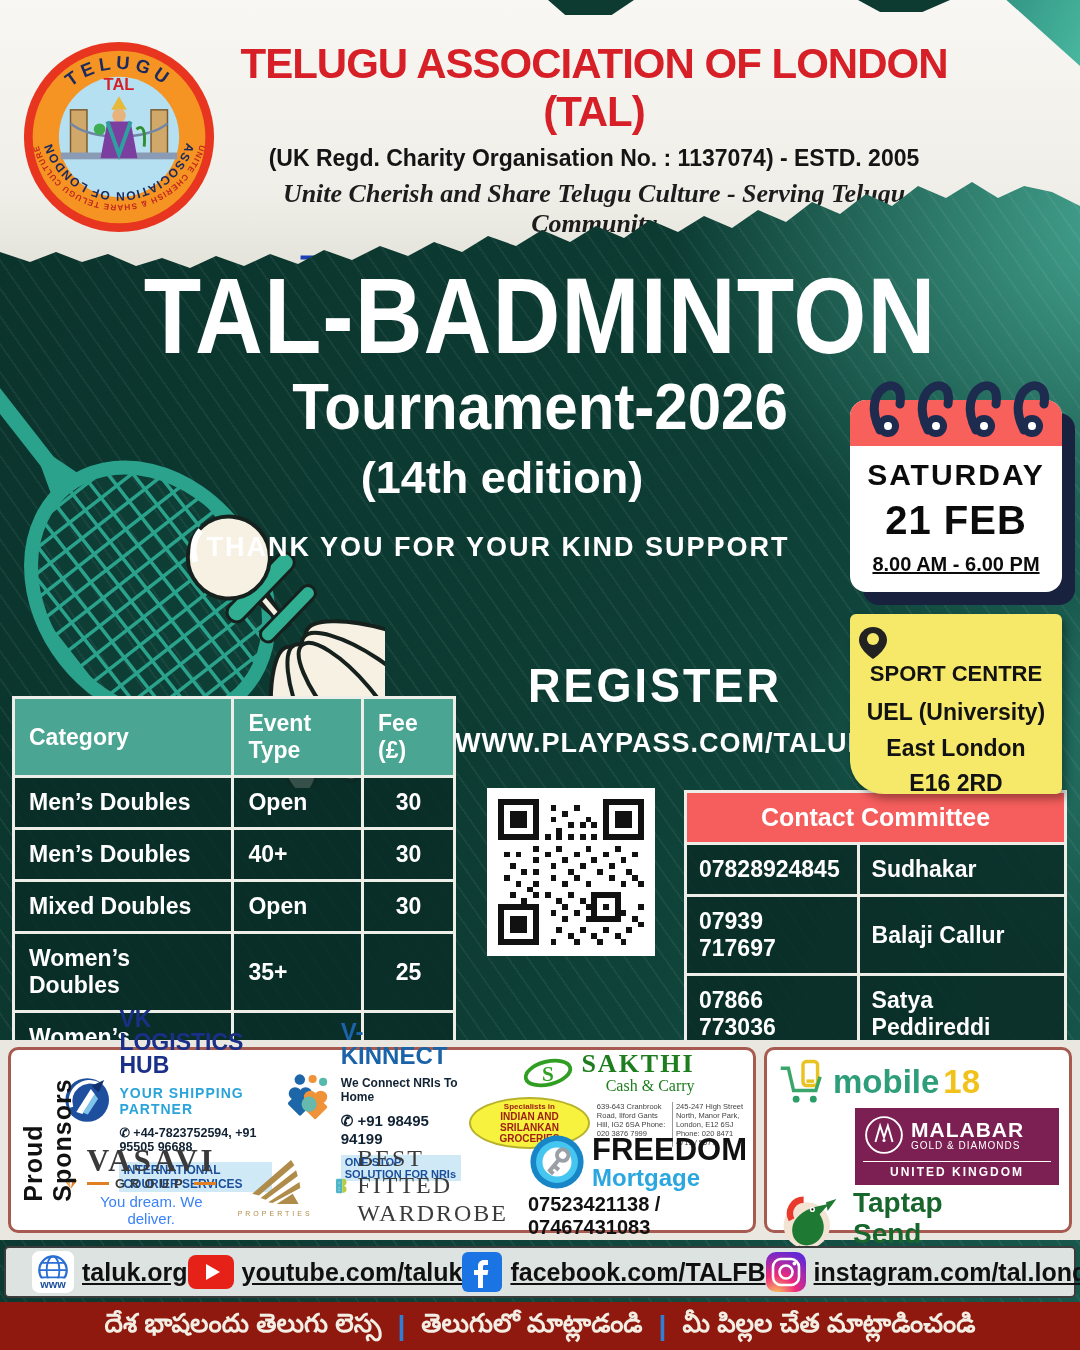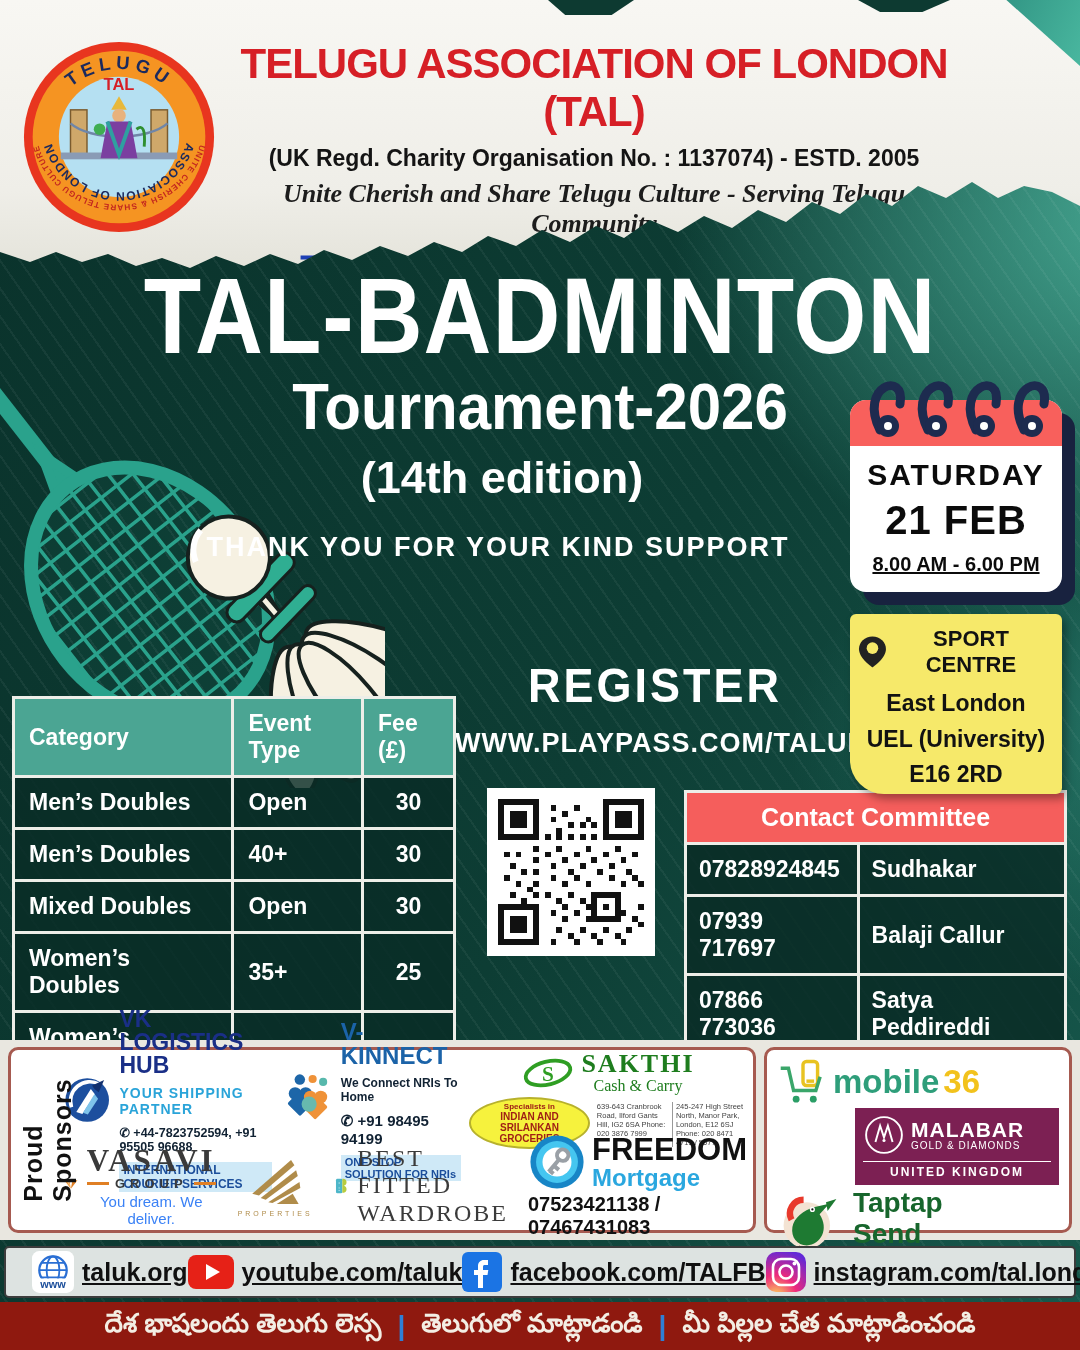--- a/index.html
+++ b/index.html
@@ -42,21 +42,21 @@
   .cal-band{height:46px;background:#f8605c;}
   .cal-rings{position:absolute;left:0;top:-32px;width:212px;height:76px;z-index:5;}
   .cal-body{padding:12px 6px 16px;text-align:center;color:#0b0b0b;}
   .cal-day{font-size:30px;font-weight:800;letter-spacing:2px;}
   .cal-date{font-size:40px;font-weight:800;margin-top:6px;letter-spacing:1px;}
   .cal-time{font-size:20px;font-weight:800;margin-top:10px;text-decoration:underline;}
   
   .venue{position:absolute;right:18px;top:614px;width:212px;height:180px;z-index:4;
     background:#f6e96a;border-radius:6px 6px 6px 34px;box-shadow:4px 5px 8px rgba(0,0,0,.35);
     padding:12px 8px 8px;text-align:center;color:#121212;}
-  .venue-head{display:flex;align-items:center;justify-content:center;gap:1px;}
+  .venue-head{display:flex;justify-content:center;gap:1px;flex-direction:column;}
   .venue-label{font-size:22px;font-weight:800;}
   .venue-lines{margin-top:8px;font-size:23px;font-weight:800;line-height:1.55;}
   
   .register{position:absolute;left:455px;top:660px;width:400px;text-align:center;color:#fff;z-index:2;}
   .reg-label{font-size:45px;font-weight:800;letter-spacing:3px;transform:scaleY(1.08);}
   .reg-url{font-size:27px;font-weight:800;letter-spacing:1px;margin-top:16px;}
   .qr{position:absolute;left:487px;top:788px;width:168px;height:168px;background:#fff;padding:11px;z-index:2;}
   
   .fees{position:absolute;left:12px;top:696px;width:444px;border-collapse:collapse;z-index:2;
     font-size:23px;font-weight:700;color:#fff;}
@@ -250,22 +250,22 @@
 
   <div class="venue">
     <div class="venue-head">
       <svg width="30" height="34" viewBox="0 0 30 34">
         <path d="M15 1 C7 1 1 7 1 14 C1 24 15 33 15 33 C15 33 29 24 29 14 C29 7 23 1 15 1 Z" fill="#222"></path>
         <circle cx="15" cy="13" r="6" fill="#f6e96a"></circle>
       </svg>
       <span class="venue-label">SPORT CENTRE</span>
     </div>
     <div class="venue-lines">
+      <div>UEL (University)</div>
       <div>East London</div>
-      <div>UEL (University)</div>
       <div>E16 2RD</div>
     </div>
   </div>
 
   <div class="register">
     <div class="reg-label">REGISTER</div>
     <div class="reg-url">WWW.PLAYPASS.COM/TALUK</div>
   </div>
 
   <div class="qr">
@@ -477,21 +477,21 @@
           <div class="vkin-tag">We Connect NRIs To Home</div>
           <div class="vkin-ph">✆ +91 98495 94199</div>
           <div class="vkin-svc">ONE STOP SOLUTION FOR NRIs</div>
         </div>
         <div class="sak">
           <div style="display:flex;align-items:center;gap:6px;">
             <svg width="54" height="38" viewBox="0 0 70 50">
               <ellipse cx="35" cy="25" rx="30" ry="15" fill="none" stroke="#2f9e23" stroke-width="5" transform="rotate(-14 35 25)"></ellipse>
               <text x="35" y="35" font-size="28" font-weight="bold" fill="#2f9e23" text-anchor="middle" font-family="Liberation Serif,serif">S</text>
             </svg>
-            <div style="text-align:center;">
+            <div style="text-align:right;">
               <div class="sak-name">SAKTHI</div>
               <div class="sak-sub">Cash &amp; Carry</div>
             </div>
           </div>
           <div style="display:flex;align-items:center;gap:4px;">
             <div class="sak-badge">
               <div class="sak-b1">Specialists in</div>
               <div class="sak-b2">INDIAN AND SRILANKAN</div>
               <div class="sak-b2">GROCERIES</div>
             </div>
@@ -559,21 +559,21 @@
         <svg width="52" height="48" viewBox="0 0 60 56">
           <g fill="none" stroke-width="4">
             <rect x="30" y="4" width="17" height="28" rx="4" stroke="#e8c321"></rect>
             <line x1="34" y1="27" x2="43" y2="27" stroke="#e8c321"></line>
             <path d="M4 12 h9 l6 26 h26 l5 -16" stroke="#3aa66a"></path>
           </g>
           <circle cx="22" cy="48" r="4" fill="#2a9e66"></circle>
           <circle cx="42" cy="48" r="4" fill="#2a9e66"></circle>
         </svg>
         <span class="m36-a">mobile</span>
-          <span class="m36-b">36</span>
+          <span class="m36-b">18</span>
       </div>
       <div class="mal-wrap">
         <div class="malabar">
           <div class="mal-top">
             <svg width="42" height="42" viewBox="0 0 54 54">
               <circle cx="27" cy="27" r="23" stroke="#fff" stroke-width="2.5" fill="none"></circle>
               <path d="M16 36 L22 15 L27 30 L32 15 L38 36" stroke="#fff" stroke-width="2.5" fill="none"></path>
               <circle cx="27" cy="34" r="2" fill="#fff"></circle>
             </svg>
             <div>

